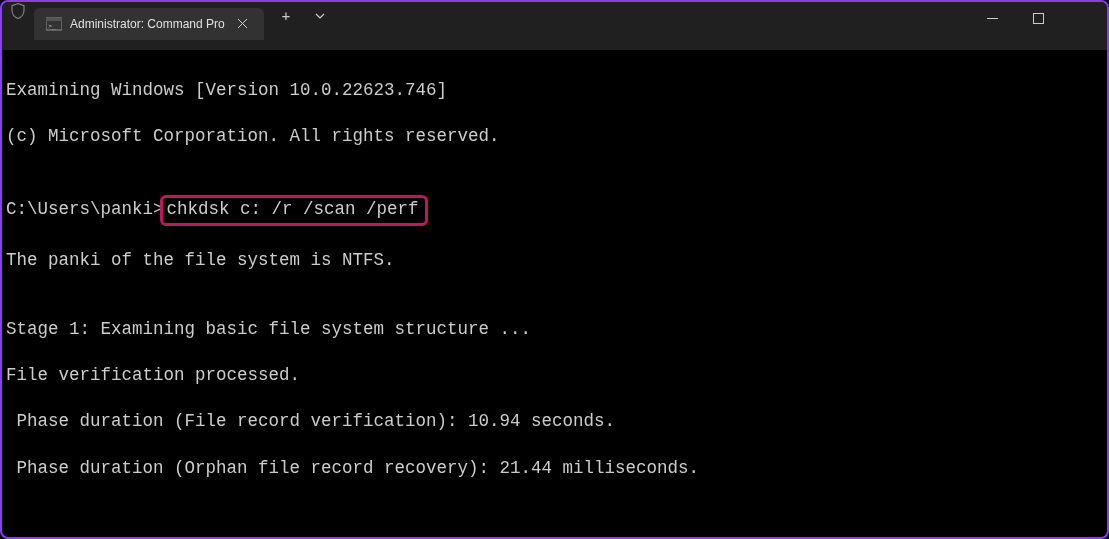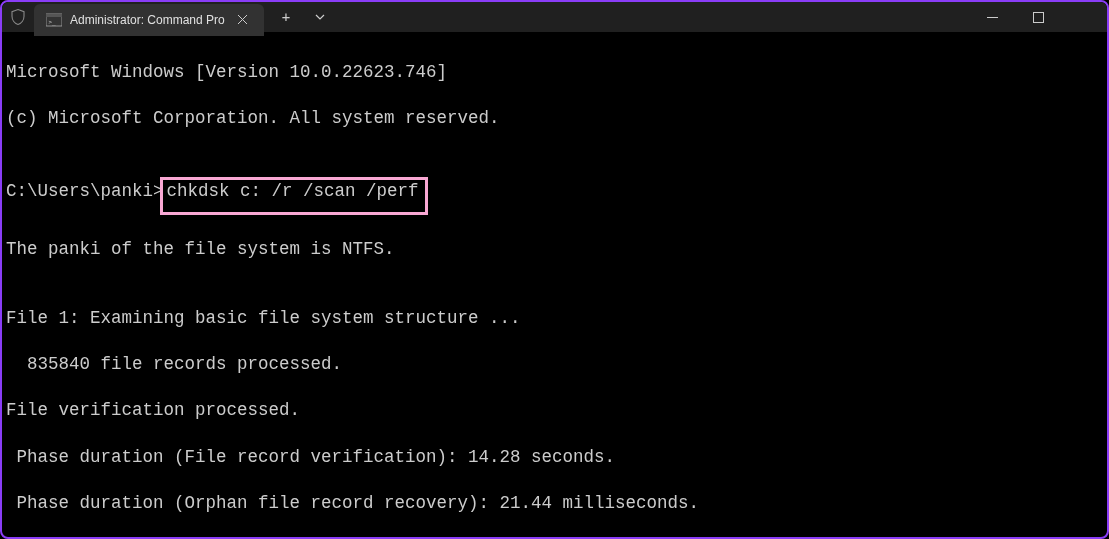--- a/index.html
+++ b/index.html
@@ -1,32 +1,32 @@
 <!DOCTYPE html>
 <html><head>
   <meta charset="utf-8">
   <style>
     * { margin: 0; padding: 0; box-sizing: border-box; }
     html, body { width: 1109px; height: 539px; overflow: hidden; }
     body { background: #000; font-family: Consolas, monospace; border: 2px solid #8a3df7; border-radius: 8px; }
-    .titlebar { display: flex; align-items: center; height: 30px; background: #202020; border-radius: 6px 6px 0 0; }
+    .titlebar { display: flex; align-items: flex-start; height: 48px; background: #202020; border-radius: 6px 6px 0 0; }
     .shield { width: 32px; display: flex; align-items: center; justify-content: center; }
     .shield svg { width: 18px; height: 18px; }
     .tab { display: flex; align-items: center; gap: 8px; background: #323232; height: 32px; margin-top: 6px; padding: 0 12px; border-radius: 6px 6px 0 0; color: #e0e0e0; font-family: 'Segoe UI', sans-serif; font-size: 12px; min-width: 230px; }
     .tab-icon { width: 16px; height: 16px; }
     .tab-title { flex: 1; white-space: nowrap; overflow: hidden; text-overflow: ellipsis; }
     .tab-close { font-size: 14px; color: #ccc; padding: 0 4px; cursor: pointer; }
     .tab-actions { display: flex; align-items: center; gap: 2px; margin-left: 6px; }
     .tab-action { width: 32px; height: 28px; display: flex; align-items: center; justify-content: center; color: #ccc; cursor: pointer; font-size: 14px; }
     .win-controls { margin-left: auto; display: flex; }
     .win-btn { width: 46px; height: 32px; display: flex; align-items: center; justify-content: center; color: #ccc; cursor: pointer; font-family: 'Segoe UI', sans-serif; }
     .win-btn svg { width: 11px; height: 11px; }
     .terminal { padding: 6px 6px 6px 4px; color: #cccccc; font-size: 17.5px; line-height: 1.32; white-space: pre; font-family: Consolas, 'Courier New', monospace; font-weight: 500; }
     .term-line { display: block; }
-    .highlight-cmd { border: 3px solid #f9a8d4; border-radius: 0; padding: 0px 6px 9px 4px; display: inline-block; margin-left: -4px; }
+    .highlight-cmd { border: 3px solid #be185d; border-radius: 6px; padding: 0px 6px 2px 4px; display: inline-block; margin-left: -4px; }
     .prompt-row { position: relative; }
   </style>
 </head>
 <body>
 
 <div class="titlebar">
   <div class="shield">
     <svg viewBox="0 0 24 24" fill="none" stroke="#888" stroke-width="1.5">
         <path d="M12 2 L20 5 V11 C20 16 16.5 20.5 12 22 C7.5 20.5 4 16 4 11 V5 Z"></path>
       </svg>
@@ -66,30 +66,29 @@
     <div class="win-btn">
       <svg viewBox="0 0 11 11" stroke="#ccc" stroke-width="1" fill="none">
           <rect x="0.5" y="0.5" width="10" height="10"></rect>
         </svg>
     </div>
     <div class="win-btn" style="opacity:0"></div>
   </div>
 </div>
 
 <div class="terminal">
-<span class="term-line">Microsoft Windows [Version 10.0.22623.746]</span>
-<span class="term-line">(c) Microsoft Corporation. All system reserved.</span>
+<span class="term-line">Examining Windows [Version 10.0.22623.746]</span>
+<span class="term-line">(c) Microsoft Corporation. All rights reserved.</span>
 <span class="term-line"></span>
 <span class="term-line prompt-row"><span>C:\Users\panki&gt;</span><span class="highlight-cmd">chkdsk c: /r /scan /perf</span></span>
 <span class="term-line">The panki of the file system is NTFS.</span>
 <span class="term-line"></span>
-<span class="term-line">File 1: Examining basic file system structure ...</span>
-<span class="term-line">  835840 file records processed.</span>
+<span class="term-line">Stage 1: Examining basic file system structure ...</span>
 <span class="term-line">File verification processed.</span>
-<span class="term-line"> Phase duration (File record verification): 14.28 seconds.</span>
+<span class="term-line"> Phase duration (File record verification): 10.94 seconds.</span>
 <span class="term-line"> Phase duration (Orphan file record recovery): 21.44 milliseconds.</span>
 
 
 <span class="term-line"></span>
 
 
 
 
 
 </div>

